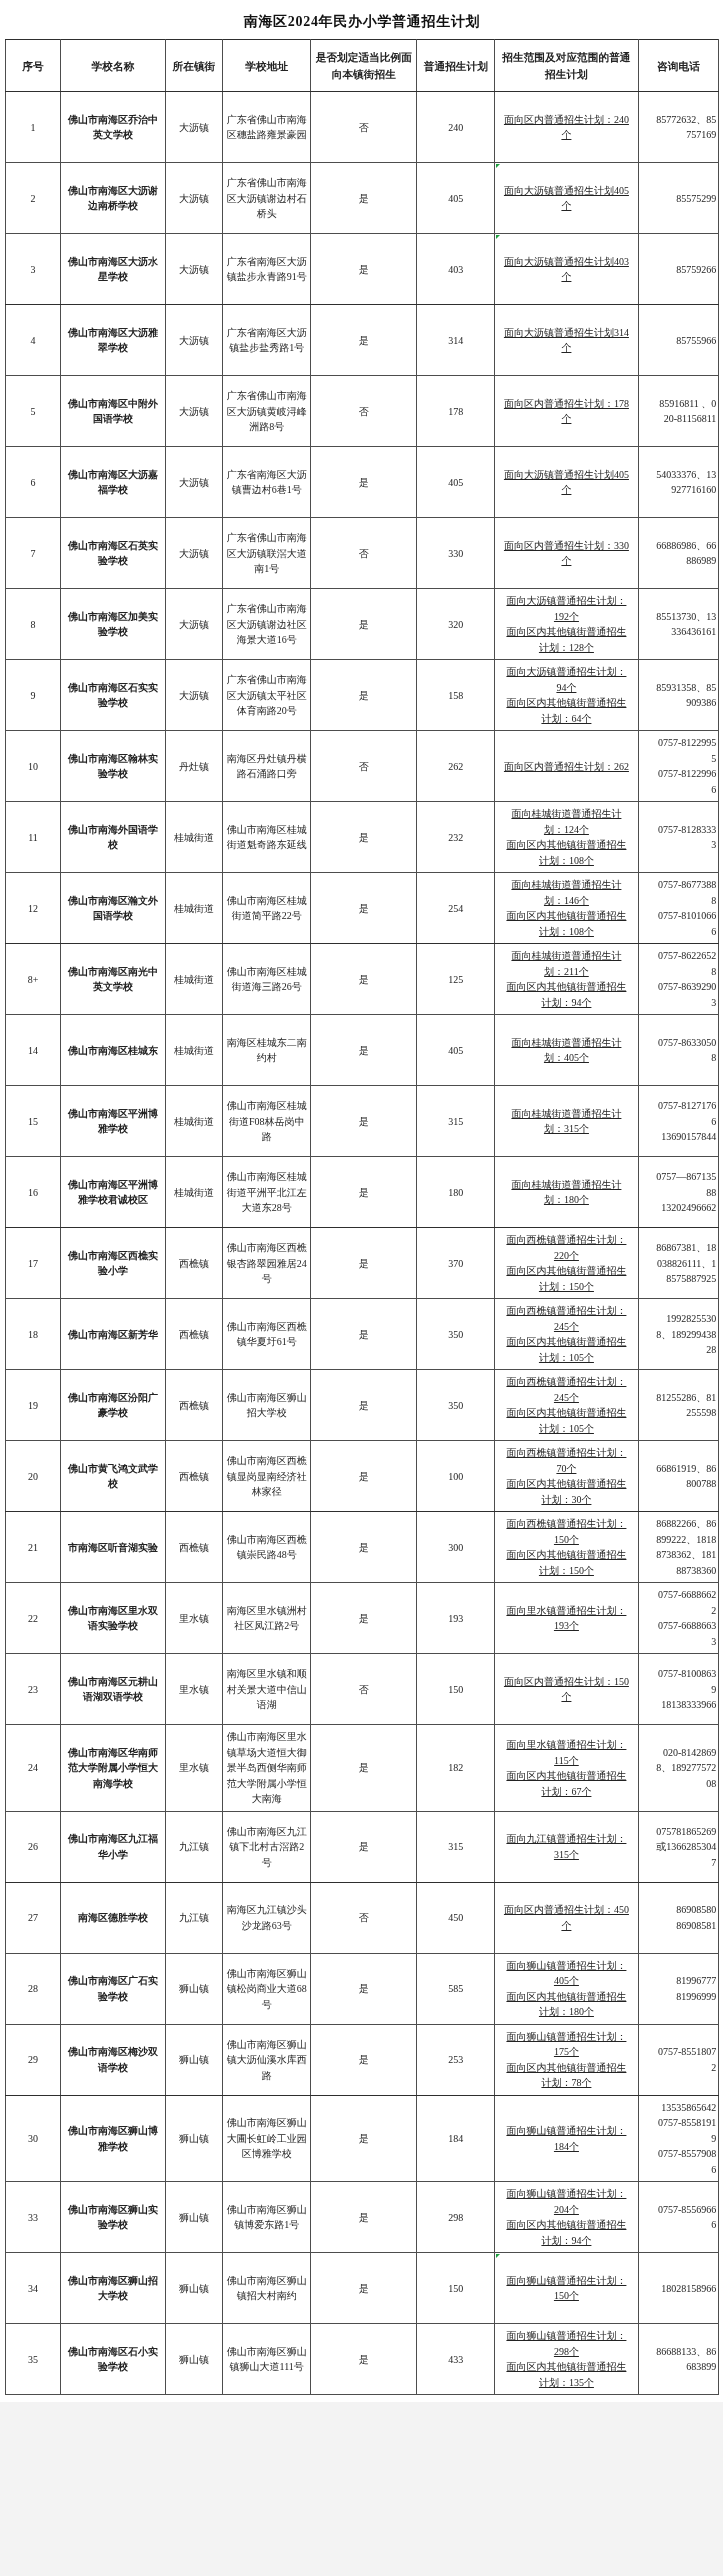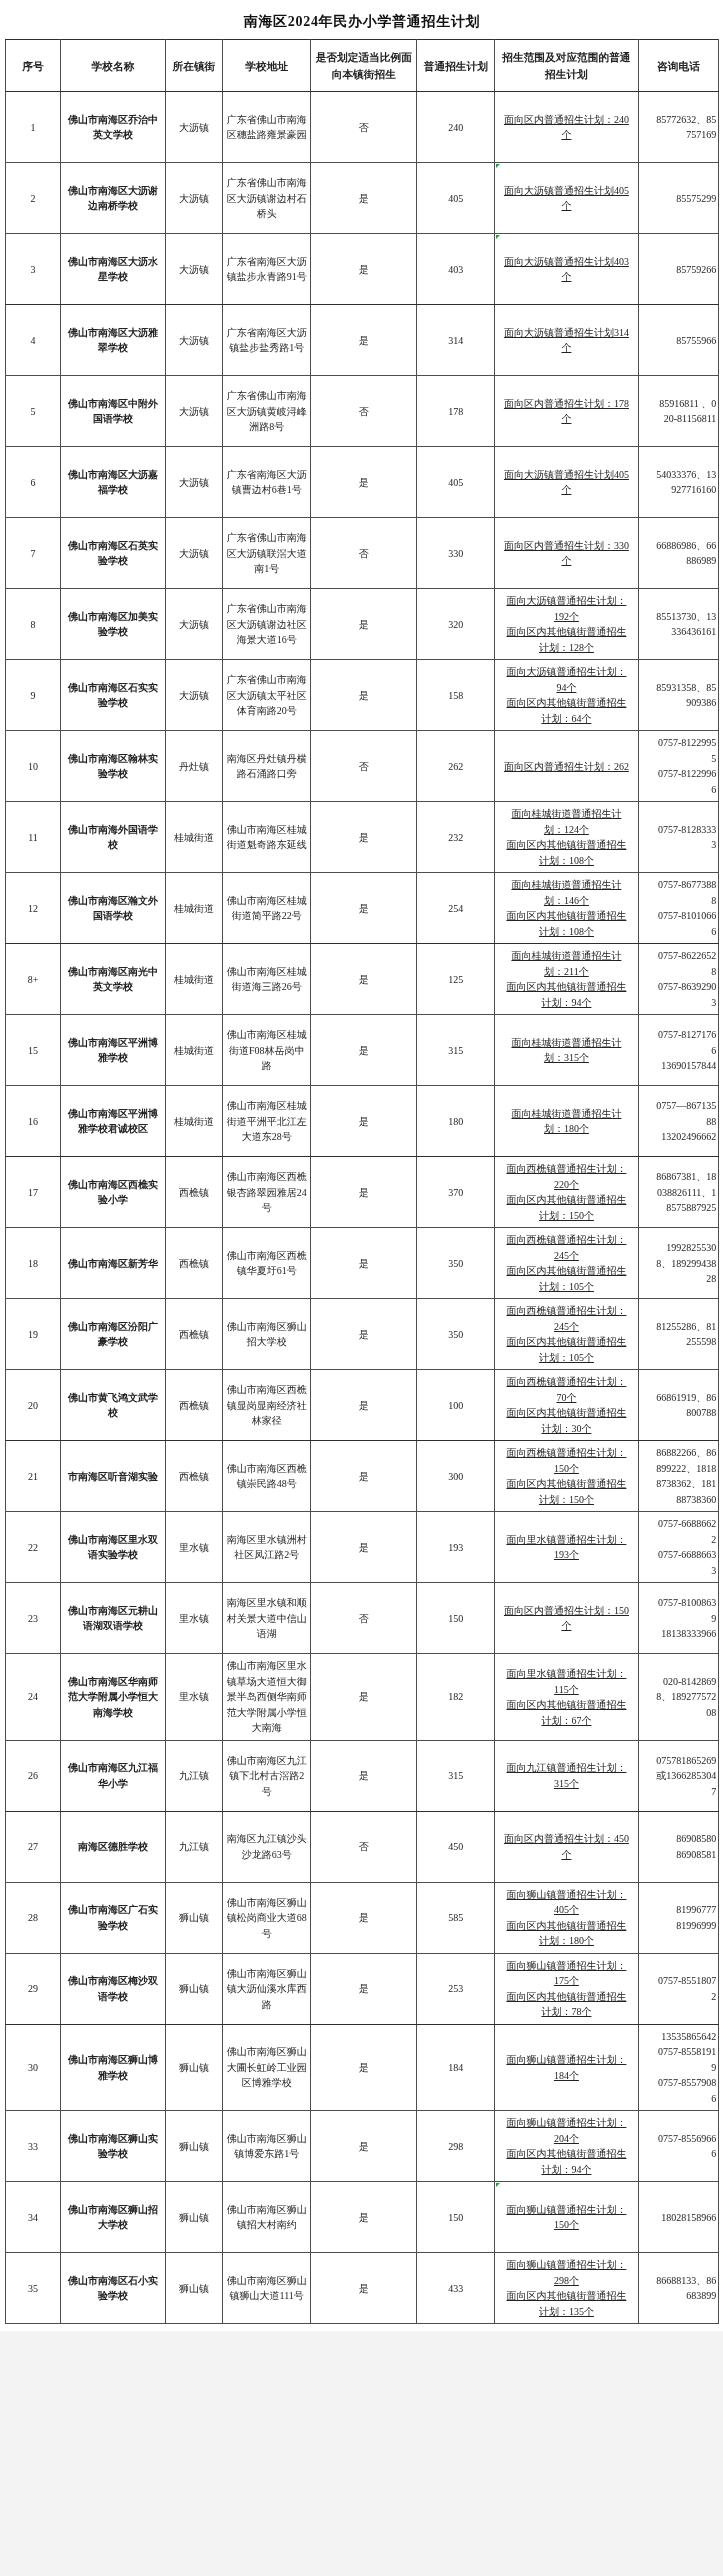--- a/index.html
+++ b/index.html
@@ -192,20 +192,31 @@
           <td class="col-local">是</td>
           <td class="col-plan">125</td>
           <td class="col-range">面向桂城街道普通招生计
 划：211个
 面向区内其他镇街普通招生
 计划：94个</td>
           <td class="col-phone">0757-86226528
 0757-86392903</td>
         </tr>
         <tr>
+          <td class="col-no">14</td>
+          <td class="col-name">佛山市南海区桂城东</td>
+          <td class="col-town">桂城街道</td>
+          <td class="col-address">南海区桂城东二南约村</td>
+          <td class="col-local">是</td>
+          <td class="col-plan">405</td>
+          <td class="col-range">面向桂城街道普通招生计
+划：405个</td>
+          <td class="col-phone">0757-86330508</td>
+        </tr>
+        <tr>
           <td class="col-no">15</td>
           <td class="col-name">佛山市南海区平洲博雅学校</td>
           <td class="col-town">桂城街道</td>
           <td class="col-address">佛山市南海区桂城街道F08林岳岗中路</td>
           <td class="col-local">是</td>
           <td class="col-plan">315</td>
           <td class="col-range">面向桂城街道普通招生计
 划：315个</td>
           <td class="col-phone">0757-81271766
 13690157844</td>

